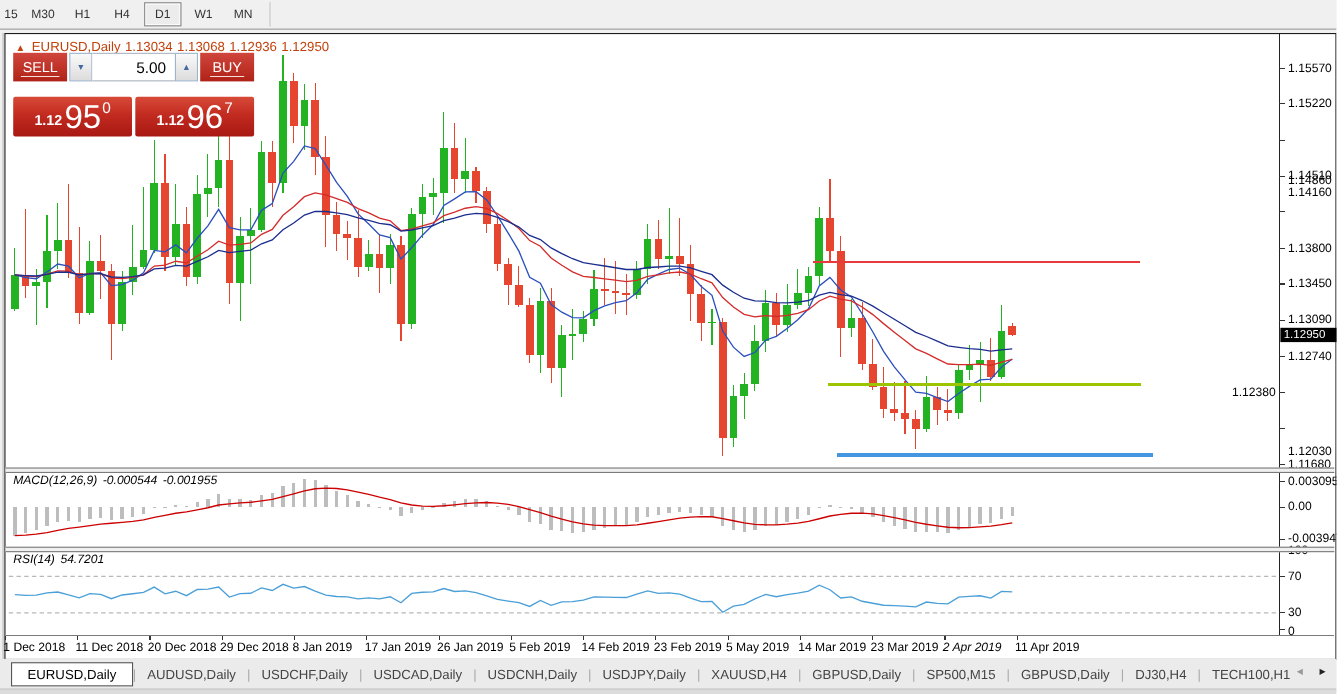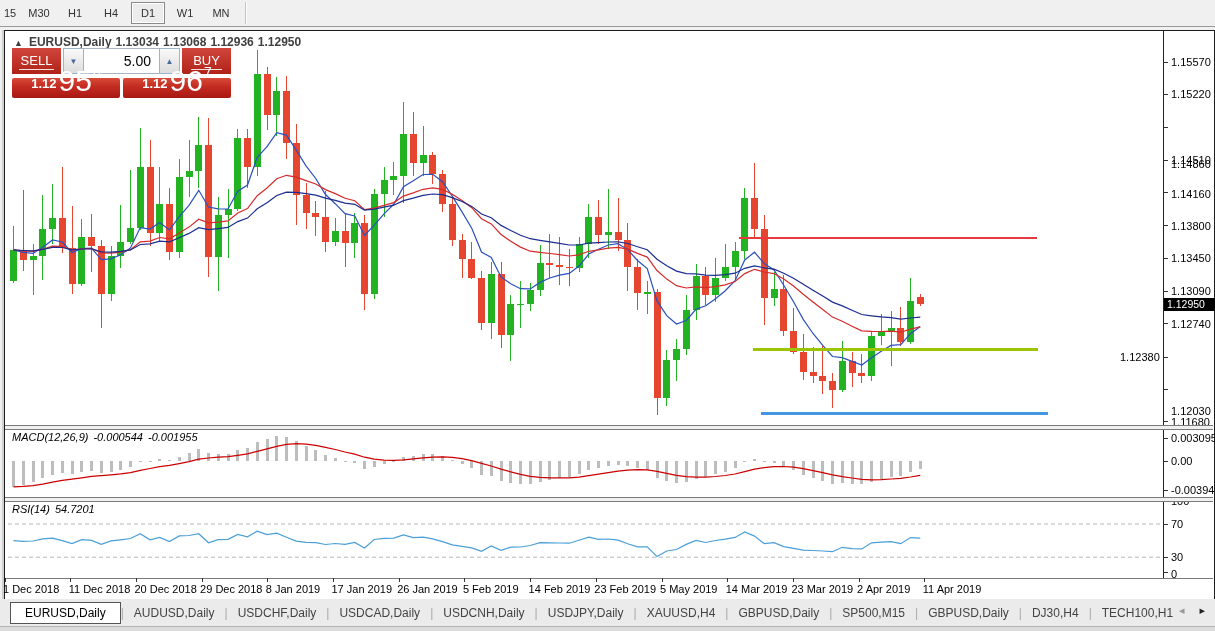--- a/index.html
+++ b/index.html
@@ -11,37 +11,37 @@
   #toolbar{left:0;top:0;width:1215px;height:26px;background:#f0f0f0;
            border-bottom:1px solid #9a9a9a;display:flex;align-items:center;}
   .tfbtn{min-width:30px;height:20px;margin:0 2px;display:flex;align-items:center;
          justify-content:center;font-size:11px;color:#333;padding:0 1px;}
   .tfbtn.first{min-width:16px;margin-left:0;padding-left:2px;}
   .tfbtn.active{background:#ececec;border:1px solid #8a8a8a;box-shadow:inset 0 0 0 1px #fff;}
   .tb-sep{width:1px;height:22px;background:#c2c2c2;border-right:1px solid #fff;margin-left:6px;}
   
   #window{left:4px;top:30px;width:1209px;height:568px;background:#fff;
           border:1px solid #1c1c1c;box-shadow:-2px 0 0 #cfcfcf;}
-  #chart-title{left:14px;top:35px;font-size:12px;font-weight:700;color:#404040;z-index:5;}
+  #chart-title{left:14px;top:35px;font-size:12px;font-weight:400;color:#c2410c;z-index:5;}
   #chart-title .tri{font-size:9px;margin-right:6px;}
   #chart-title span{margin-right:4px;}
   
   #trade{left:12px;top:48px;width:219px;z-index:6;}
   #trade .row1{display:flex;height:26px;}
   .redbtn{width:54px;background:linear-gradient(180deg,#d0463c,#b02218);
           color:#fff;font-size:13px;display:flex;flex-direction:column;
           align-items:center;justify-content:center;}
   .redbtn .lbl{border-bottom:1px solid rgba(255,255,255,.85);padding:0 2px 1px 2px;}
   .stepper{display:flex;height:26px;margin:0 2px;}
   .stepbtn{width:19px;background:linear-gradient(#fafafa,#dcdcdc);border:1px solid #9db4cc;
            color:#4668a0;font-size:8px;display:flex;align-items:center;justify-content:center;}
   #vol-input{width:67px;border:1px solid #aab4c0;border-left:none;border-right:none;
              font-size:14px;text-align:right;padding:0 8px 0 0;outline:none;
              font-family:"Liberation Sans",sans-serif;color:#000;}
-  #trade .row2{display:flex;margin-top:4px;height:20px;}
+  #trade .row2{display:flex;margin-top:14px;height:36px;}
   .pricebox{width:108px;background:linear-gradient(180deg,#d84a38 0%,#c22b20 45%,#a81812 100%);
             color:#fff;display:flex;align-items:flex-end;justify-content:center;
             border-radius:2px;padding-bottom:3px;}
   .pricebox .pre{font-size:13px;font-weight:700;margin:0 2px 4px 0;}
   .pricebox .big{font-size:30px;line-height:28px;}
   .pricebox .sup{font-size:14px;margin:0 0 15px 1px;}
   .pricebox.left{margin-right:3px;}
   
   .splitter{left:5px;width:1208px;height:3px;background:#f0f0f0;
             border-top:1px solid #7a7a7a;border-bottom:1px solid #7a7a7a;z-index:4;}
@@ -506,21 +506,21 @@
 <div id="tab-arrows">
   <span id="arrow-left">◂</span>
   <span id="arrow-right">▸</span>
 </div>
 <div id="bottomstrip" class="abs"></div>
 
 <div class="axis-label abs" style="left: 1171px; top: 56px;">1.15570</div>
 <div class="axis-label abs" style="left: 1171px; top: 88.389px;">1.15220</div>
 <div class="axis-label abs" style="left: 1171px; top: 121.703px; margin-top: 36px;">1.14860</div>
 <div class="axis-label abs" style="left: 1171px; top: 154.092px;">1.14510</div>
-<div class="axis-label abs" style="left: 1171px; top: 188px;">1.14160</div>
+<div class="axis-label abs" style="left: 1171px; top: 169px;">1.14160</div>
 <div class="axis-label abs" style="left: 1171px; top: 219.796px;">1.13800</div>
 <div class="axis-label abs" style="left: 1171px; top: 252.185px;">1.13450</div>
 <div class="axis-label abs" style="left: 1171px; top: 285.499px;">1.13090</div>
 <div class="axis-label abs" style="left: 1171px; top: 317.888px;">1.12740</div>
 <div class="axis-label abs" style="left: 1120px; top: 351.203px;">1.12380</div>
 <div class="axis-label abs" style="left: 1171px; top: 405px;">1.12030</div>
 <div class="axis-label abs" style="left: 1171px; top: 415.981px;">1.11680</div>
 <div class="axis-label abs" style="left: 1171px; top: 432.097px;">0.003095</div>
 <div class="axis-label abs" style="left: 1171px; top: 455px;">0.00</div>
 <div class="axis-label abs" style="left: 1171px; top: 484.208px;">-0.003947</div>
@@ -534,14 +534,14 @@
 <div class="date-label abs" style="left: 200.1px; top: 583px;">29 Dec 2018</div>
 <div class="date-label abs" style="left: 265.8px; top: 583px;">8 Jan 2019</div>
 <div class="date-label abs" style="left: 331.5px; top: 583px;">17 Jan 2019</div>
 <div class="date-label abs" style="left: 397.2px; top: 583px;">26 Jan 2019</div>
 <div class="date-label abs" style="left: 462.9px; top: 583px;">5 Feb 2019</div>
 <div class="date-label abs" style="left: 528.6px; top: 583px;">14 Feb 2019</div>
 <div class="date-label abs" style="left: 594.3px; top: 583px;">23 Feb 2019</div>
 <div class="date-label abs" style="left: 660px; top: 583px;">5 May 2019</div>
 <div class="date-label abs" style="left: 725.7px; top: 583px;">14 Mar 2019</div>
 <div class="date-label abs" style="left: 791.4px; top: 583px;">23 Mar 2019</div>
-<div class="date-label abs" style="left: 857.1px; top: 583px;">2 Apr 2019</div>
+<div class="date-label abs" style="left: 857.1px; top: 583px; font-style: italic;">2 Apr 2019</div>
 <div class="date-label abs" style="left: 922.8px; top: 583px;">11 Apr 2019</div>
 
 </body></html>

